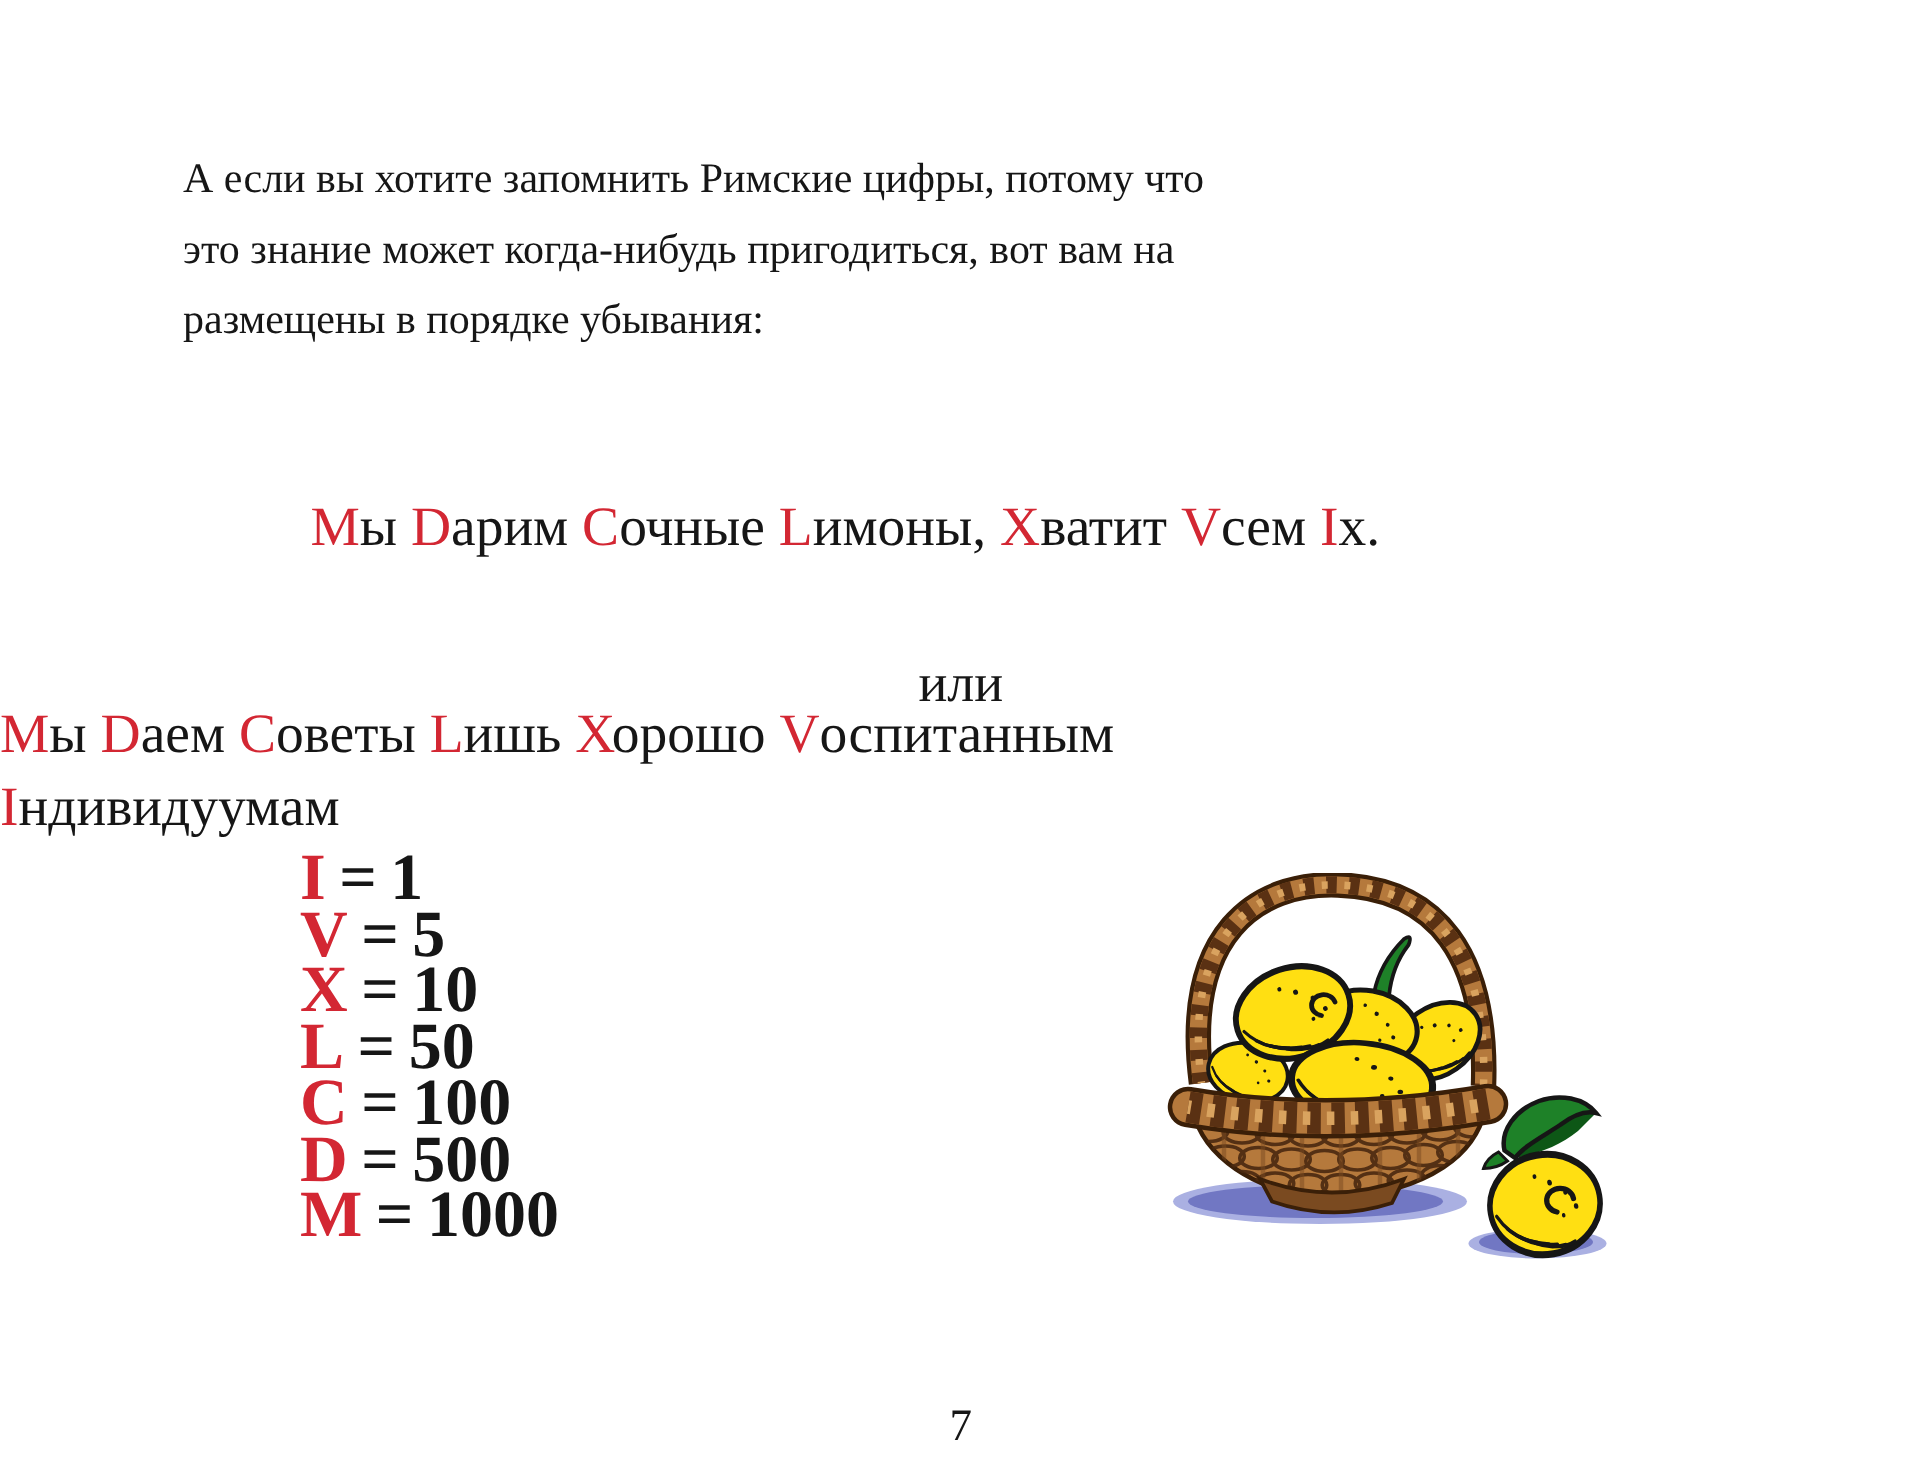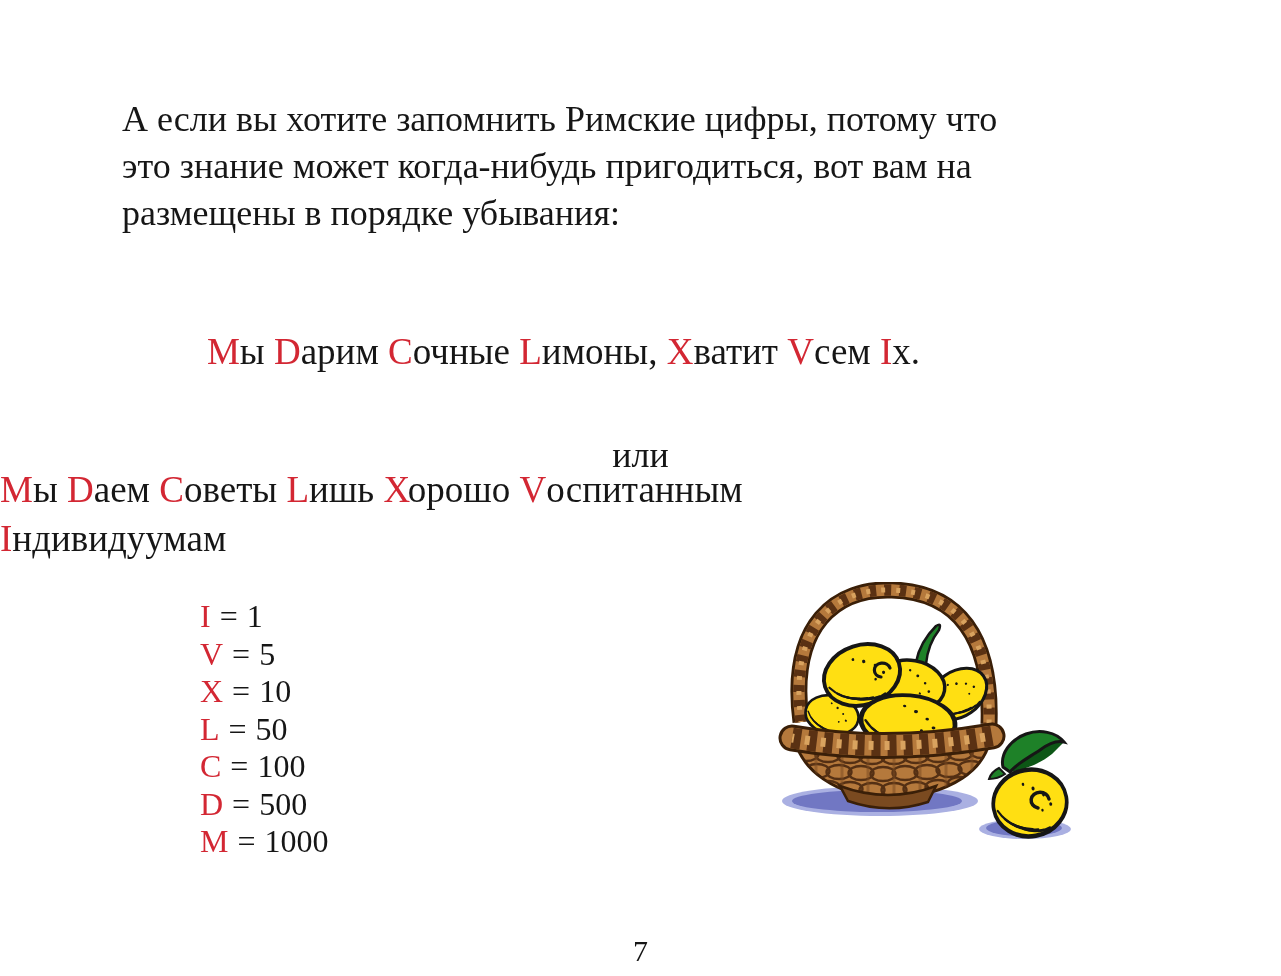--- a/index.html
+++ b/index.html
@@ -20,25 +20,25 @@
     --page-bg:#ffffff;
   }
   html,body{margin:0;padding:0;}
   body{
     width:1281px;height:976px;position:relative;overflow:hidden;
     background:var(--page-bg);
     color:var(--ink);
     font-family:"Liberation Serif","DejaVu Serif",serif;
   }
   .red{color:var(--accent-red);}
-  .intro{position:absolute;left:122px;top:96px;width:1100px;font-size:36px;line-height:47px;}
+  .intro{position:absolute;left:122px;top:96px;width:1100px;font-size:28px;line-height:47px;}
   .phrase1{position:absolute;left:0;top:330px;width:1127px;text-align:center;font-size:37px;}
   .separator{position:absolute;left:0;top:402px;width:1281px;text-align:center;font-size:36px;margin-top:32px;}
   .phrase2{position:absolute;left:0;top:465px;width:1240px;font-size:37px;line-height:49px;}
-  .roman-list{position:absolute;left:200px;top:598px;font-size:32px;line-height:37.5px;}
+  .roman-list{position:absolute;left:200px;top:566px;font-size:44px;line-height:37.5px;font-weight:bold;}
   .roman-row .eq{margin:0 9px;}
   .illustration{position:absolute;left:778px;top:582px;width:312px;height:284px;}
   .page-number{position:absolute;left:0;top:934px;width:1281px;text-align:center;font-size:30px;}
   
   .f-lemon{fill:var(--lemon-yellow);}
   .f-ink{fill:var(--ink);}
   .f-leaf{fill:var(--leaf-green);}
   .f-leafdark{fill:var(--leaf-dark);}
   .f-basket{fill:var(--basket-tan);}
   .f-basketdark{fill:var(--basket-dark);}

